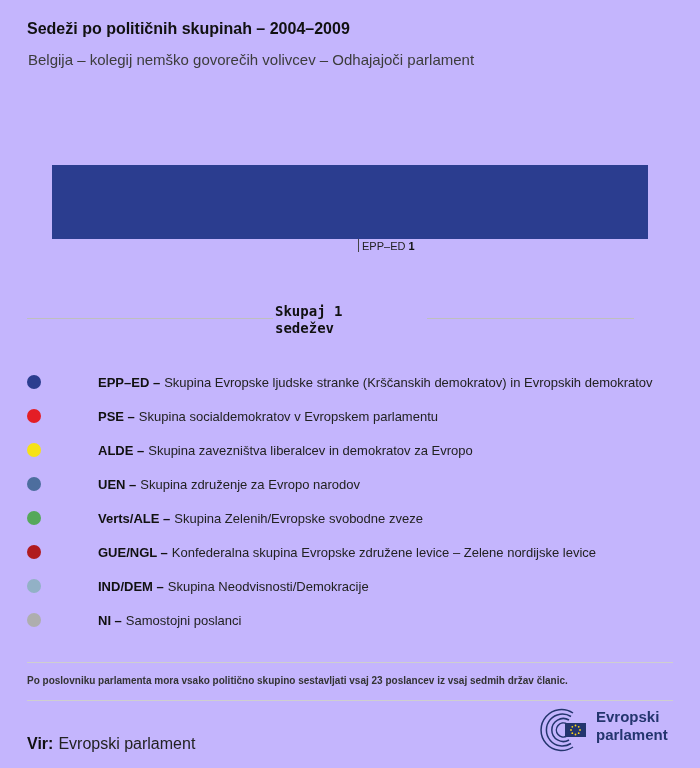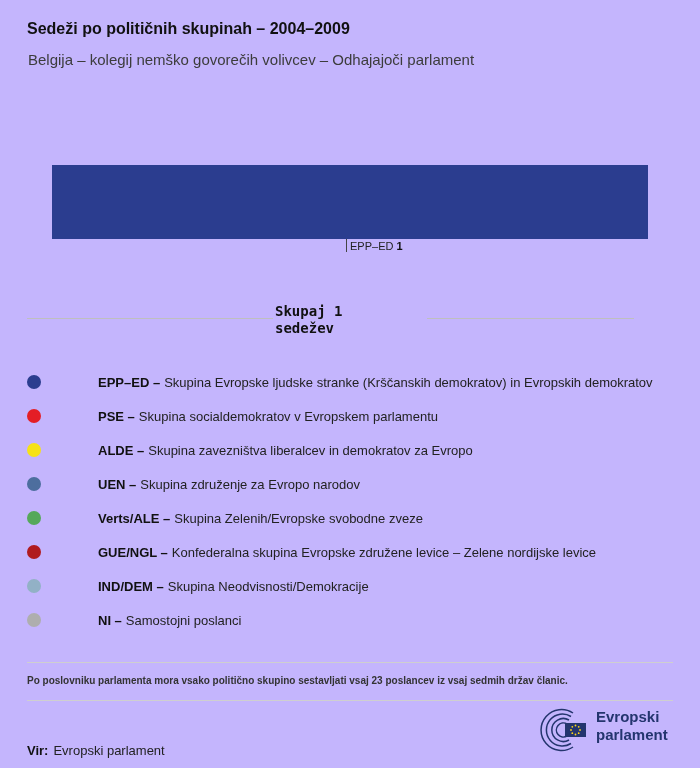--- a/index.html
+++ b/index.html
@@ -5,21 +5,21 @@
   html,body{margin:0;padding:0;background:#ffffff;}
   .page{position:relative;width:700px;height:768px;background:#c4b5fd;overflow:hidden;
         font-family:"Liberation Sans",sans-serif;color:#1a1a1a;}
 
   .title{position:absolute;left:27px;top:20px;font-size:16px;font-weight:bold;color:#111;}
   .subtitle{position:absolute;left:28px;top:51px;font-size:15px;font-weight:normal;color:#3c3c3c;}
 
   .bar{position:absolute;left:52px;top:165px;width:596px;height:74px;display:flex;}
   .bar-segment{height:100%;}
 
-  .tick-area{position:absolute;left:48px;top:239px;width:596px;height:16px;}
+  .tick-area{position:absolute;left:60px;top:239px;width:596px;height:16px;}
   .tick-group{position:absolute;top:0;}
   .tick-line{position:absolute;left:0;top:0;width:1px;height:13px;background:#444;}
   .tick-label{position:absolute;left:4px;top:1px;font-size:11px;color:#222;white-space:nowrap;}
   .tick-label b{margin-left:3px;color:#111;}
 
   .total-line{position:absolute;top:318px;height:0;border-top:1px solid #bfbfbf;}
   .total-line-left{left:27px;width:246px;}
   .total-line-right{left:427px;width:207px;}
   .total-text{position:absolute;left:275px;top:303px;width:150px;text-align:left;
               font-family:"DejaVu Sans Mono",monospace;font-weight:bold;font-size:14px;
@@ -31,21 +31,21 @@
   .legend-item{display:flex;align-items:center;height:34px;}
   .dot{width:14px;height:14px;border-radius:50%;flex:0 0 14px;margin-right:13px;}
   .legend-text{font-size:13px;color:#222;white-space:nowrap;}
   .legend-text b{color:#111;margin-right:4px;padding-left:44px;}
 
   .rule{position:absolute;left:27px;width:646px;border:none;border-top:1px solid #cfcfcf;margin:0;}
   .rule1{top:662px;}
   .rule2{top:700px;}
   .footnote{position:absolute;left:27px;top:675px;width:646px;font-size:10px;color:#333;font-weight:bold;}
 
-  .source{position:absolute;left:27px;top:735px;font-size:13px;color:#222;margin-top:8px;}
+  .source{position:absolute;left:27px;top:735px;font-size:16px;color:#222;}
   .source b{color:#111;margin-right:5px;}
 
   .logo{position:absolute;left:528px;top:708px;display:flex;align-items:flex-start;}
   .logo-text{margin-left:6px;font-size:15px;font-weight:bold;color:#24356e;line-height:18px;}
 </style>
 </head>
 <body>
 
 <div class="page">
 

